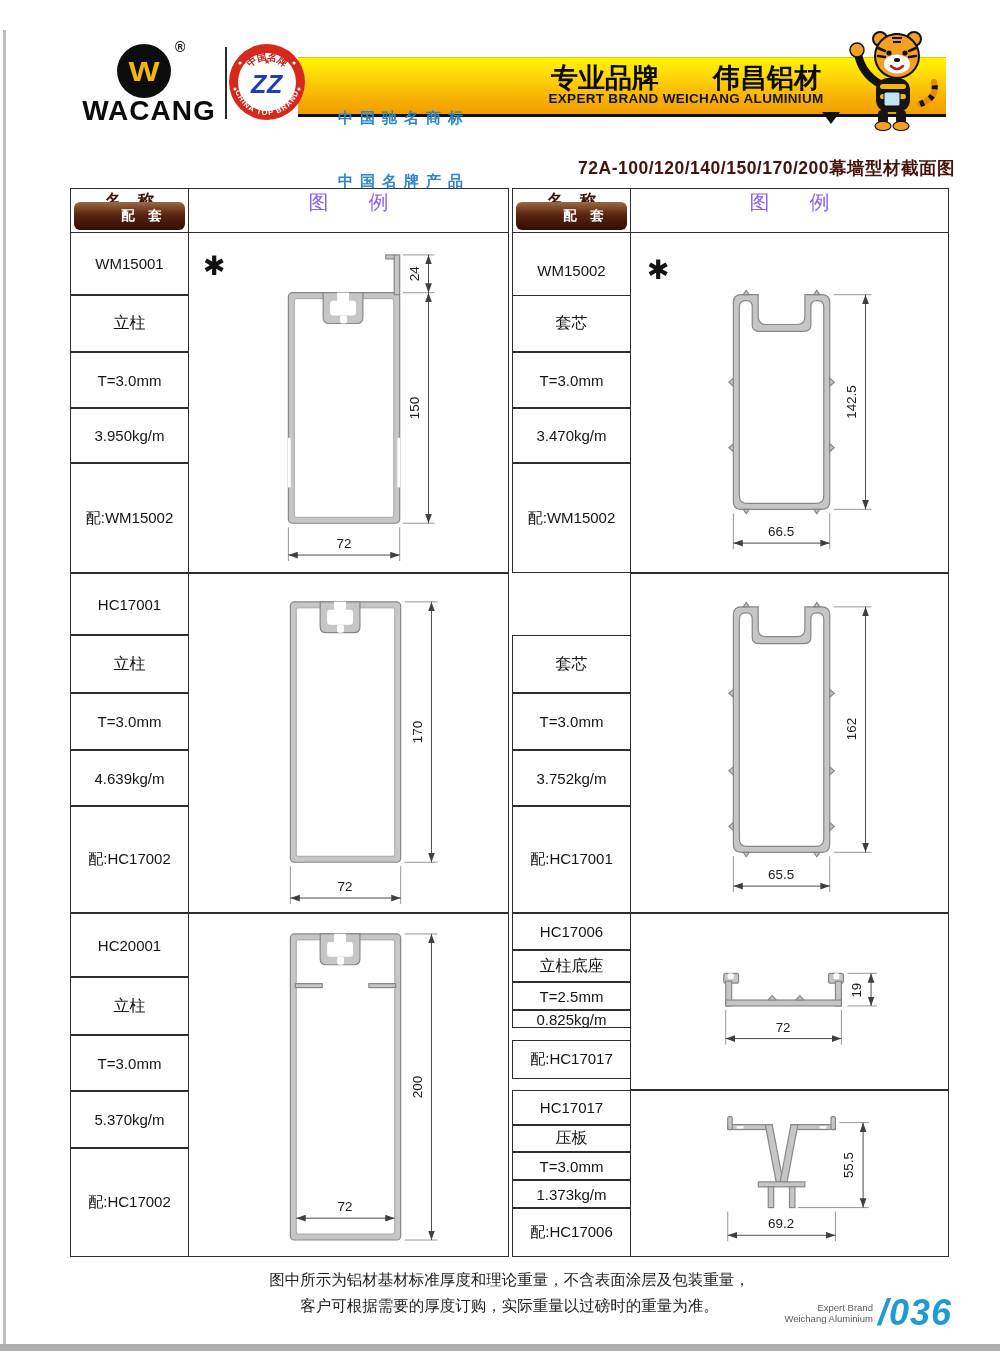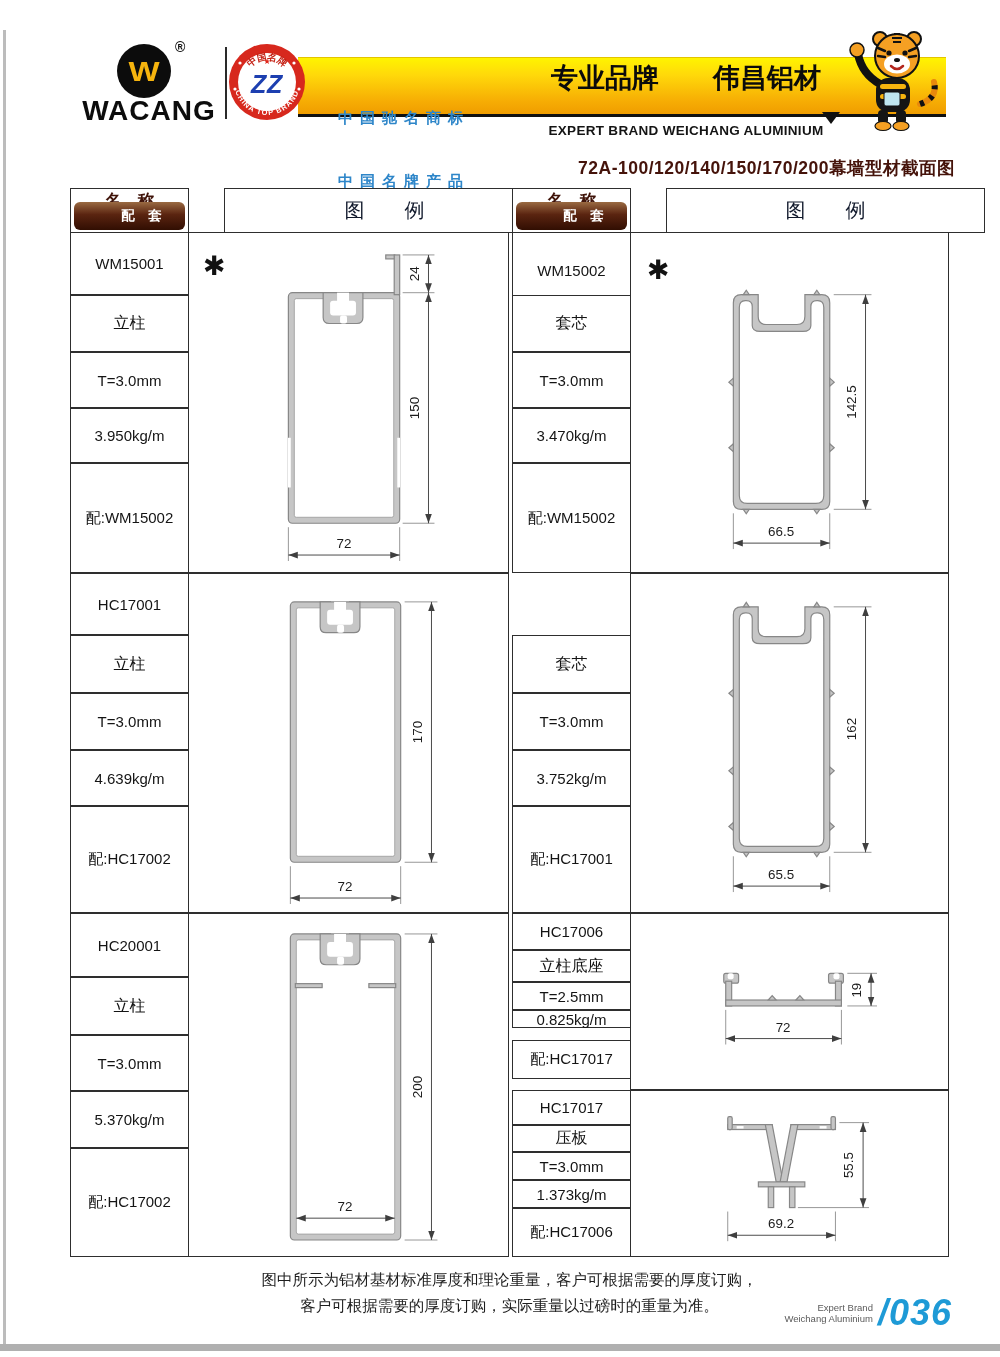--- a/index.html
+++ b/index.html
@@ -19,41 +19,41 @@
   .banner{position:absolute;left:298px;top:57px;width:648px;height:56px;
           background:linear-gradient(180deg,#fff400 0%,#ffd90a 30%,#f6ac04 78%,#ef9d00 100%);
           border-bottom:3px solid #101010;border-top:1px solid #e3c400;}
   .banner-notch{position:absolute;left:524px;top:54px;width:0;height:0;
           border-left:9px solid transparent;border-right:9px solid transparent;border-top:12px solid #101010;}
   .banner-blue{position:absolute;left:6px;top:7px;width:200px;color:#2e86c9;font-weight:bold;
                font-size:15px;letter-spacing:7px;line-height:21px;text-align:center;white-space:pre;}
   .banner-cn{position:absolute;left:205px;top:2px;width:366px;text-align:center;font-size:27px;
              font-weight:900;color:#0b0b0b;white-space:pre;}
   .banner-en{position:absolute;left:205px;top:33px;width:366px;text-align:center;font-size:13.5px;
-             font-weight:bold;color:#141414;letter-spacing:.3px;margin-top:32px;}
+             font-weight:bold;color:#141414;letter-spacing:.3px;}
   .badge{position:absolute;left:227px;top:41px;}
   .tiger{position:absolute;left:842px;top:24px;}
 
   .page-title{position:absolute;right:45px;top:156px;font-size:17.5px;font-weight:bold;
               color:#45130a;letter-spacing:.5px;}
 
   
   .lcell{position:absolute;width:119px;box-sizing:border-box;border:1.6px solid #2e2e2e;background:#fff;
          display:flex;align-items:center;justify-content:center;font-size:15px;color:#141414;}
   .zh{font-size:16px;}
   .dcell{position:absolute;box-sizing:border-box;border:1.6px solid #2e2e2e;background:#fff;}
   .hcell{position:absolute;box-sizing:border-box;border:1.6px solid #2e2e2e;background:#fff;}
   .hname{height:24px;display:flex;align-items:center;justify-content:center;font-size:16.5px;
          font-weight:bold;color:#40140a;white-space:pre;}
   .hbar{position:absolute;left:3px;right:3px;bottom:2.5px;height:28px;border-radius:6px;
         background:linear-gradient(180deg,#9a6a42 0%,#5a2410 45%,#310e02 100%);
         display:flex;align-items:center;justify-content:center;color:#fff;font-size:13.5px;
         font-weight:bold;white-space:pre;padding-left:24px;}
-  .legend-cell{display:flex;align-items:center;justify-content:center;font-size:20px;color:#0f172a;
-               white-space:pre;margin-left:36px;}
+  .legend-cell{display:flex;align-items:flex-start;justify-content:center;font-size:20px;color:#8b5cf6;
+               white-space:pre;}
   .diag{display:block;width:100%;height:100%;}
 
   
   .al{fill:#c6c6c6;stroke:#878787;stroke-width:1.2;}
   .alw{fill:#ffffff;stroke:#9a9a9a;stroke-width:.8;}
   .dim{stroke:#4a4a4a;stroke-width:1;marker-start:url(#arr);marker-end:url(#arr);}
   .ext{stroke:#6a6a6a;stroke-width:.7;}
   .dimt{font-size:13.5px;fill:#1c1c1c;font-family:"Liberation Sans","DejaVu Sans",sans-serif;}
   .ast{font-size:27px;font-weight:bold;fill:#111;}
 
@@ -387,21 +387,21 @@
         <text class="dimt" x="224" y="75" text-anchor="middle" transform="rotate(-90 224 75)">55.5</text>
         <line class="ext" x1="97" y1="122" x2="97" y2="152"></line>
         <line class="ext" x1="206" y1="122" x2="206" y2="152"></line>
         <line class="dim" x1="97" y1="146" x2="206" y2="146"></line>
         <text class="dimt" x="151" y="139" text-anchor="middle">69.2</text>
       </g>
     </svg>
   </div>
 
   <div class="footnote">
-    <div>图中所示为铝材基材标准厚度和理论重量，客户可根据需要的厚度订购，</div>
+    <div>图中所示为铝材基材标准厚度和理论重量，不含表面涂层及包装重量，</div>
     <div>客户可根据需要的厚度订购，实际重量以过磅时的重量为准。</div>
   </div>
 
   <div class="footer">
     <div class="fbrand">
       <div>Expert Brand</div>
       <div>Weichang Aluminium</div>
     </div>
     <div class="fpage">/036</div>
   </div>

